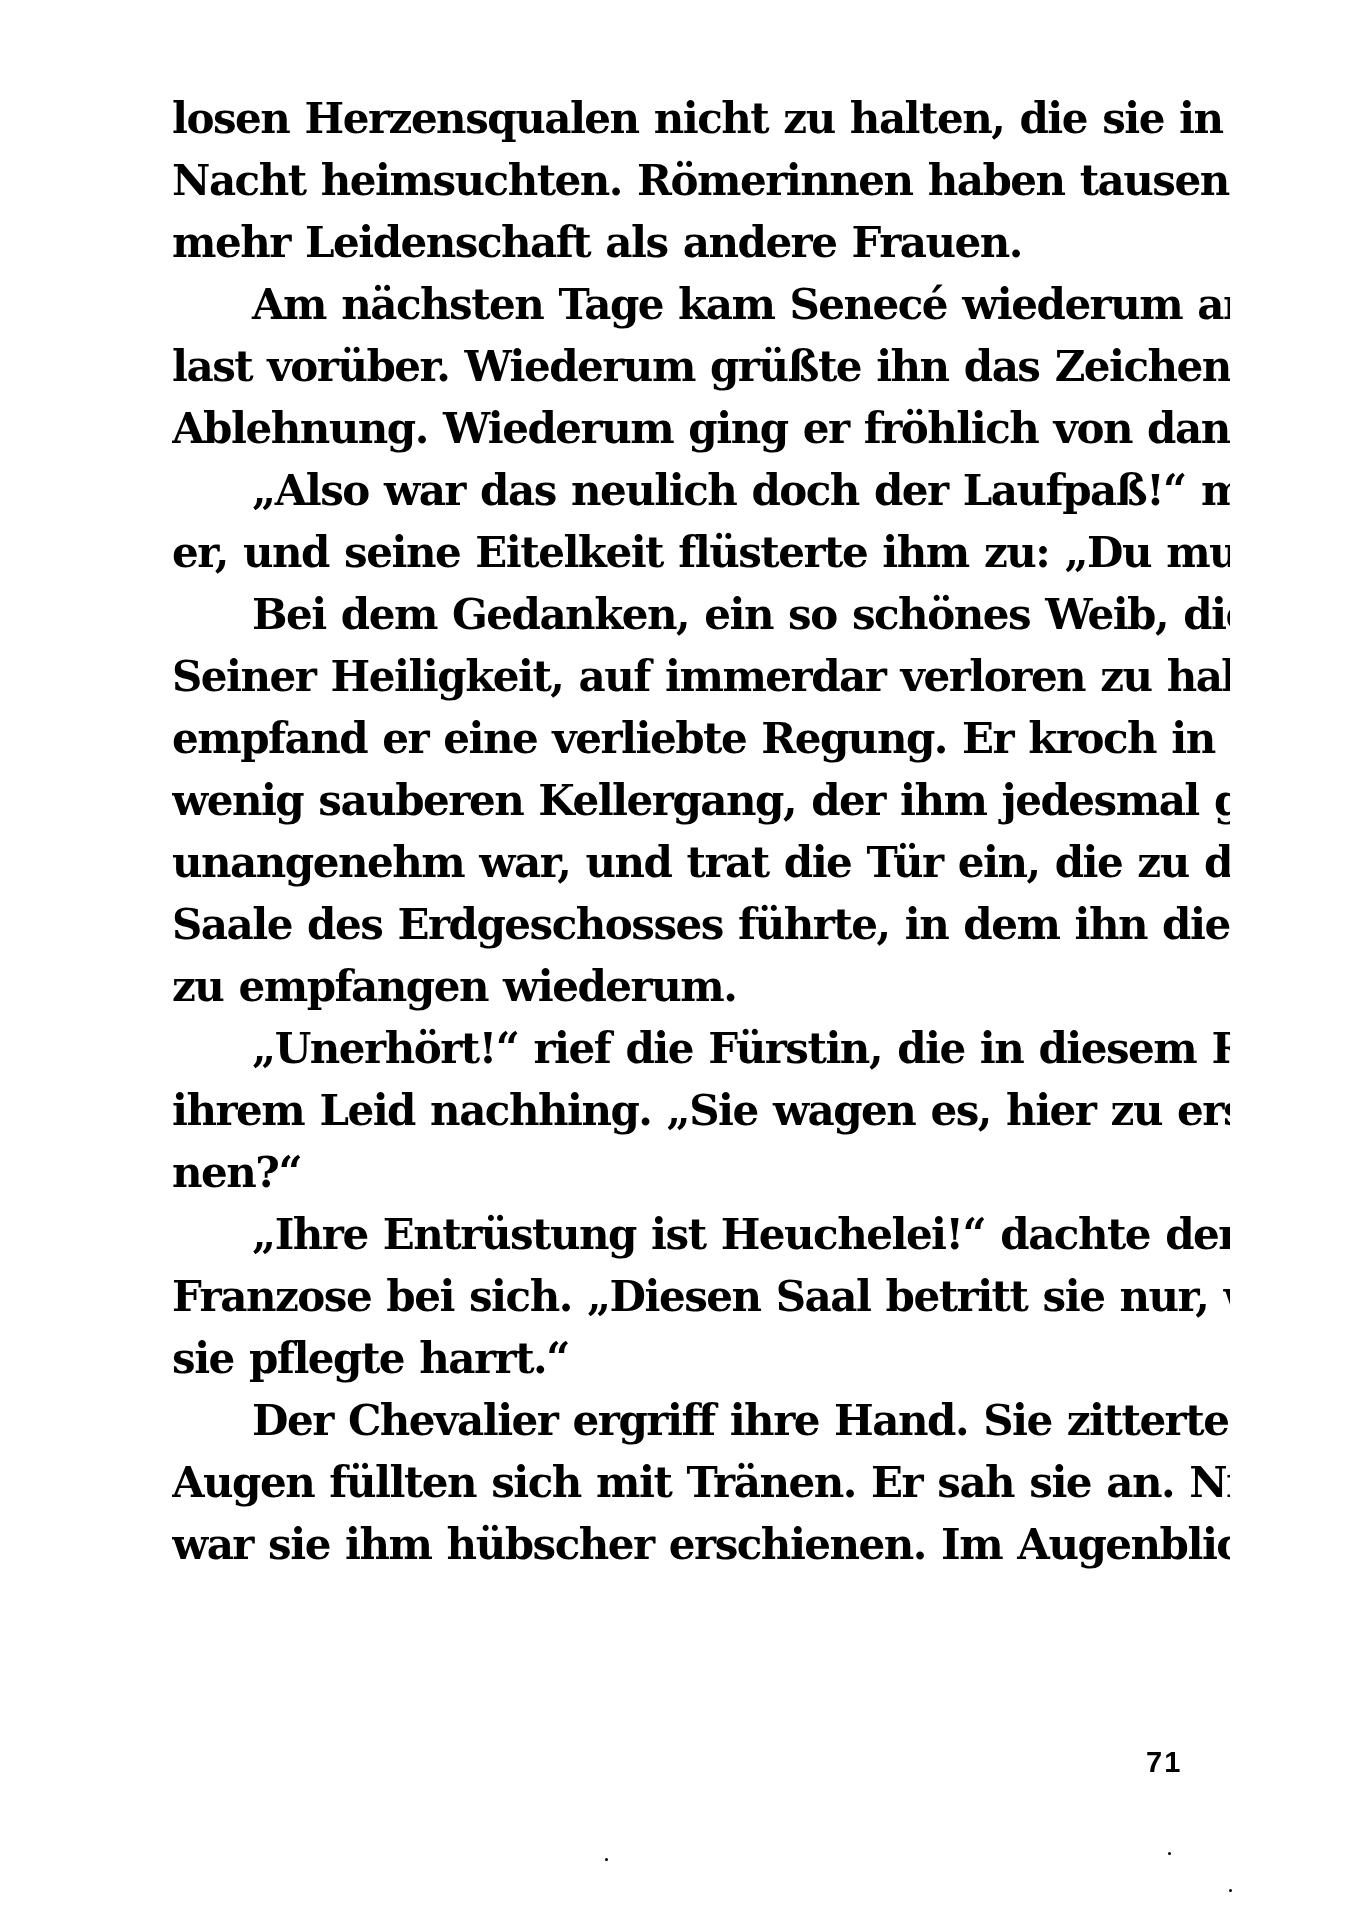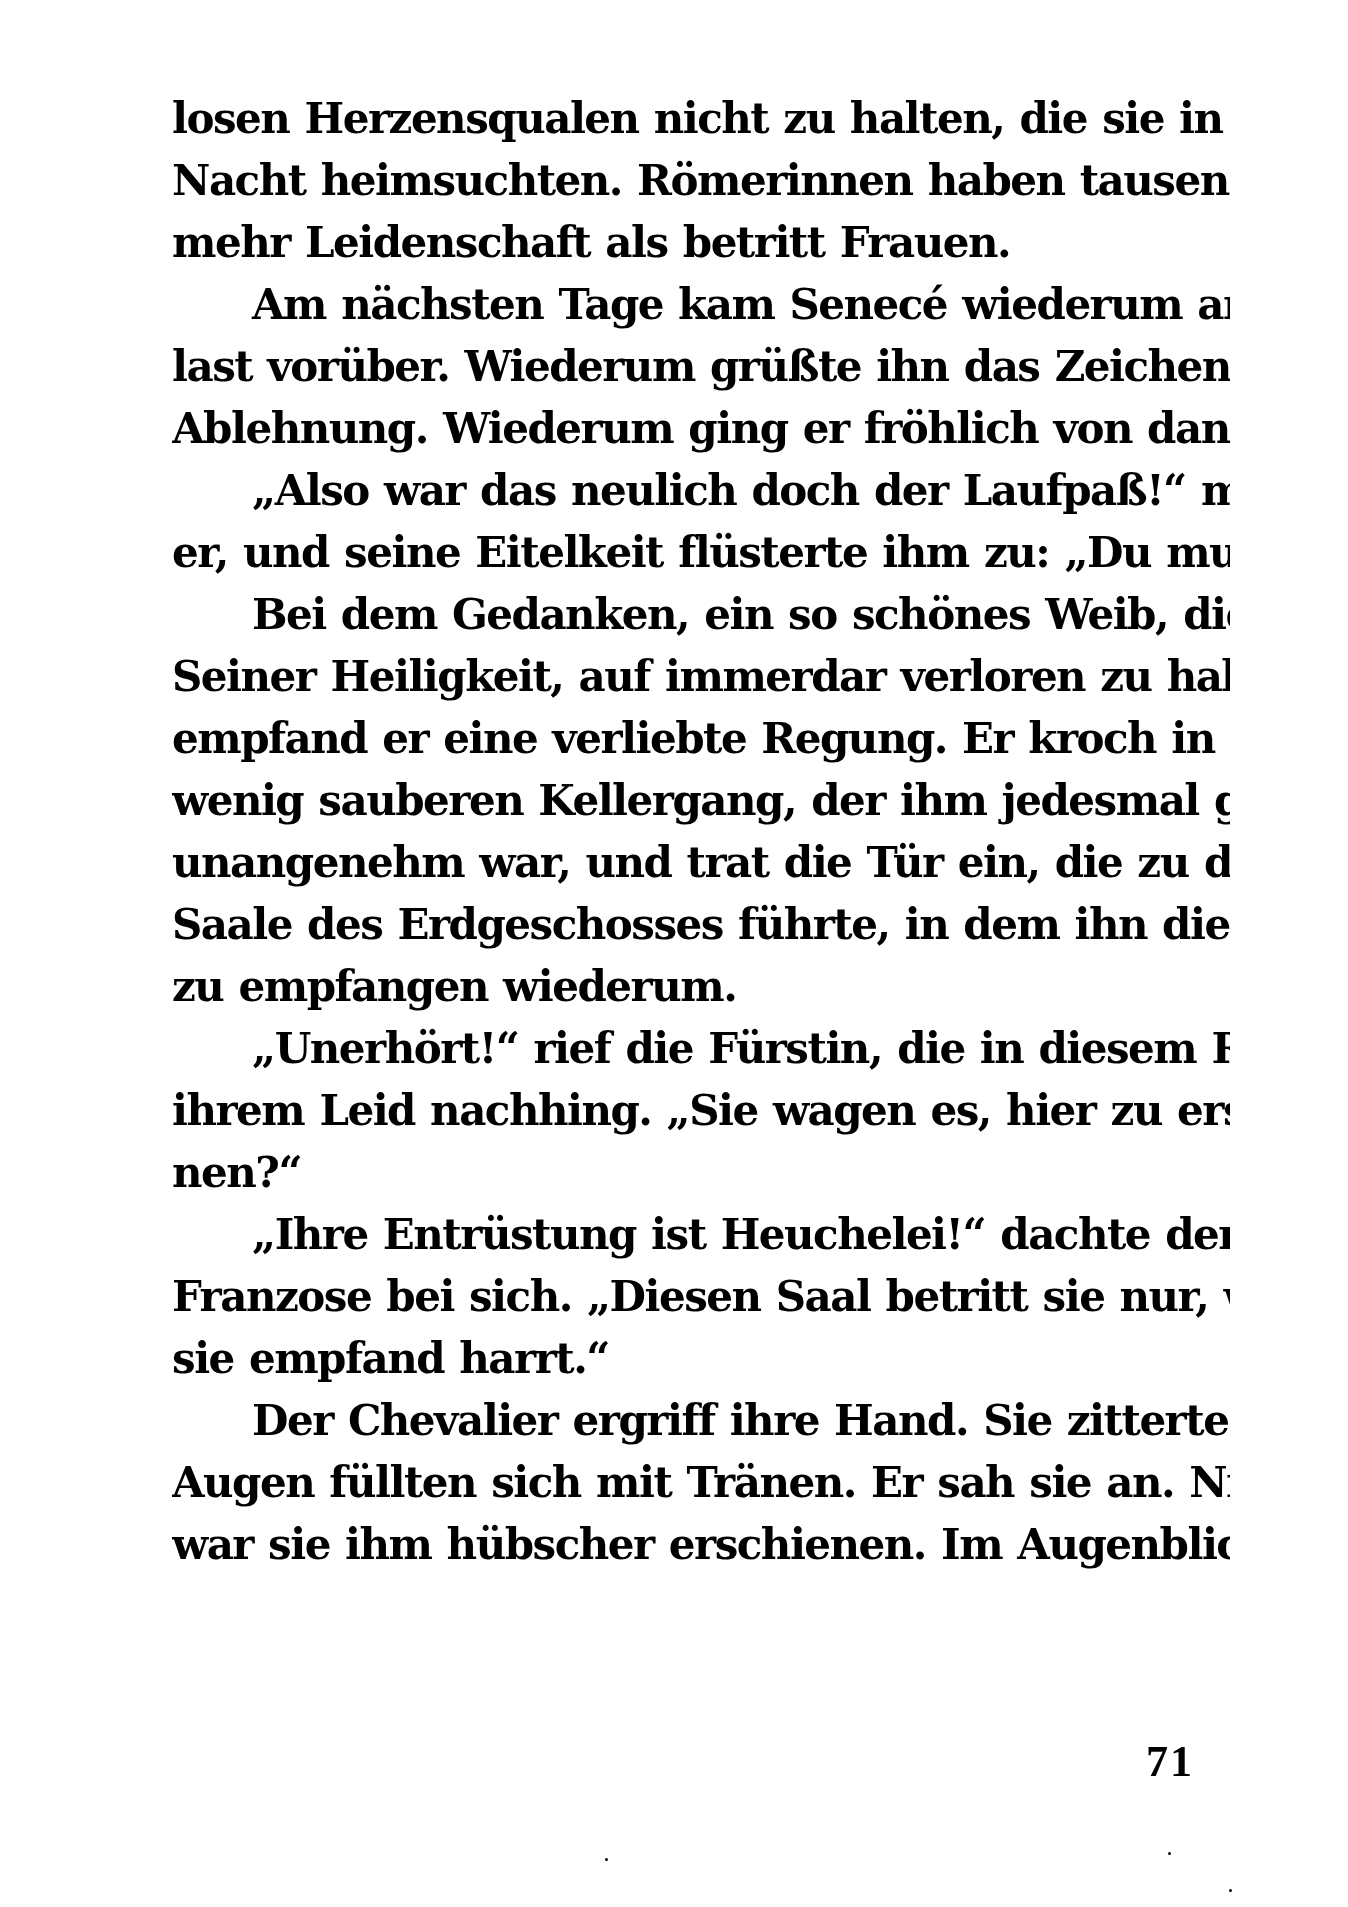--- a/index.html
+++ b/index.html
@@ -44,61 +44,61 @@
     text-align: left;
     text-align-last: left;
   }
   .line.indent {
     text-indent: 80px;
   }
   .page-number {
     position: absolute;
     left: 1146px;
     top: 1738px;
-    font-family: Liberation Serif, serif;
+    font-family: Liberation Sans, sans-serif;
     font-weight: 700;
-    font-size: 44px;
+    font-size: 29px;
     line-height: 48px;
     color: #000000;
     letter-spacing: 2px;
   }
   .speck {
     position: absolute;
     width: 3px;
     height: 3px;
     background: #000000;
     border-radius: 50%;
   }
 </style>
 </head>
 <body>
 
 <div class="page">
   <div class="text-block">
     <div class="line full">losen Herzensqualen nicht zu halten, die sie in der</div>
     <div class="line full">Nacht heimsuchten. Römerinnen haben tausendmal</div>
-    <div class="line short">mehr Leidenschaft als betritt Frauen.</div>
+    <div class="line short">mehr Leidenschaft als andere Frauen.</div>
     <div class="line full indent">Am nächsten Tage kam Senecé wiederum am Pa=</div>
     <div class="line full">last vorüber. Wiederum grüßte ihn das Zeichen der</div>
     <div class="line full">Ablehnung. Wiederum ging er fröhlich von dannen.</div>
     <div class="line full indent">„Also war das neulich doch der Laufpaß!“ meinte</div>
     <div class="line full">er, und seine Eitelkeit flüsterte ihm zu: „Du mußt sie</div>
     <div class="line full indent">Bei dem Gedanken, ein so schönes Weib, die Nichte</div>
     <div class="line full">Seiner Heiligkeit, auf immerdar verloren zu haben,</div>
     <div class="line full">empfand er eine verliebte Regung. Er kroch in den</div>
     <div class="line full">wenig sauberen Kellergang, der ihm jedesmal gräßlich</div>
     <div class="line full">unangenehm war, und trat die Tür ein, die zu dem</div>
     <div class="line full">Saale des Erdgeschosses führte, in dem ihn die Fürstin</div>
     <div class="line short">zu empfangen wiederum.</div>
     <div class="line full indent">„Unerhört!“ rief die Fürstin, die in diesem Raume</div>
     <div class="line full">ihrem Leid nachhing. „Sie wagen es, hier zu erschei=</div>
     <div class="line short">nen?“</div>
     <div class="line full indent">„Ihre Entrüstung ist Heuchelei!“ dachte der junge</div>
     <div class="line full">Franzose bei sich. „Diesen Saal betritt sie nur, wenn</div>
-    <div class="line short">sie empfand harrt.“</div>
+    <div class="line short">sie pflegte harrt.“</div>
     <div class="line full indent">Der Chevalier ergriff ihre Hand. Sie zitterte. Ihre</div>
     <div class="line full">Augen füllten sich mit Tränen. Er sah sie an. Nie</div>
     <div class="line full">war sie ihm hübscher erschienen. Im Augenblick liebte</div>
   </div>
   <div class="page-number">71</div>
 <div class="speck" style="left: 605px; top: 1858px;"></div>
     <div class="speck" style="left: 1168px; top: 1852px;"></div>
     <div class="speck" style="left: 1229px; top: 1889px;"></div>
   </div>
 

